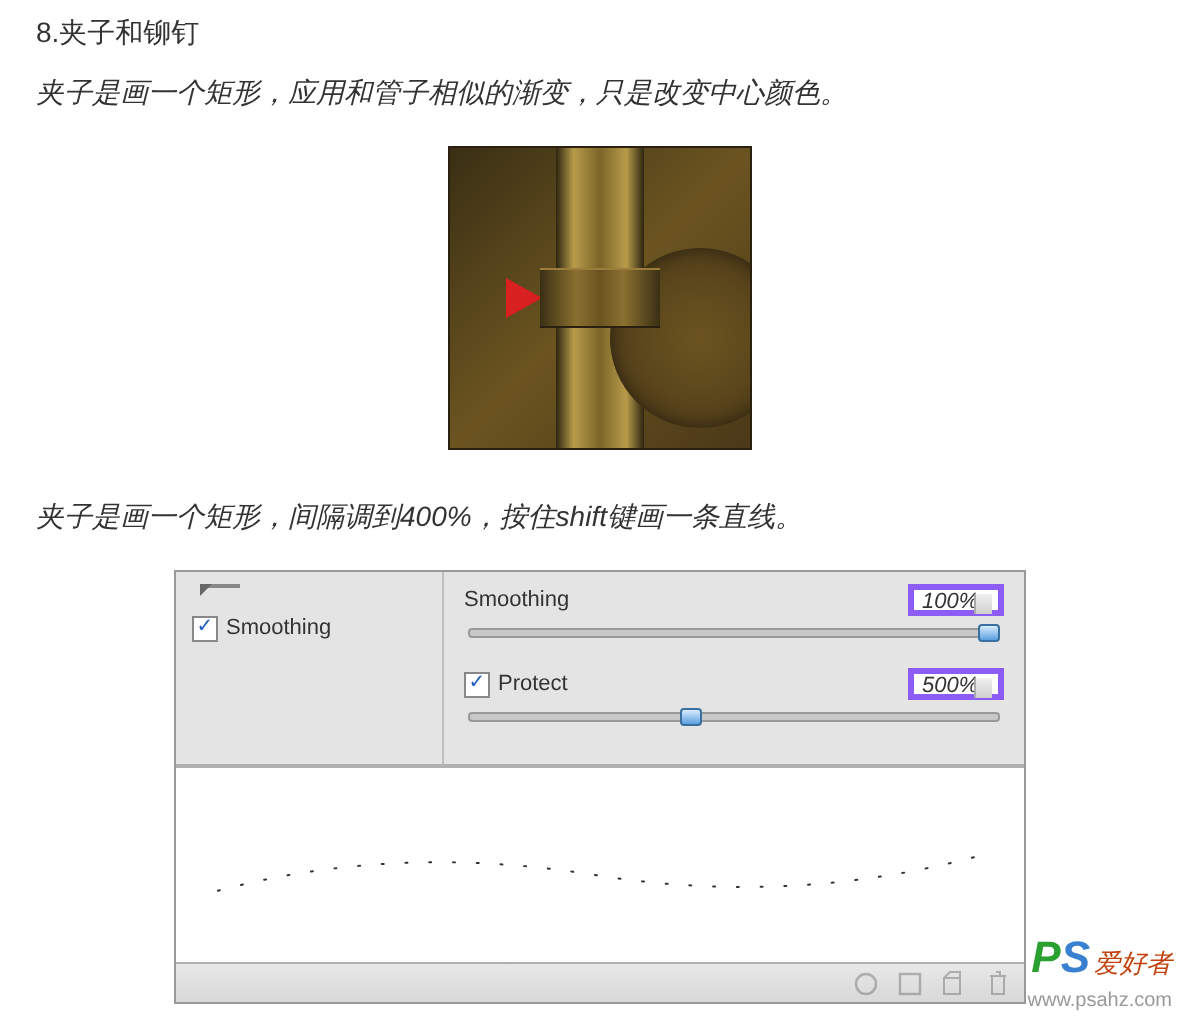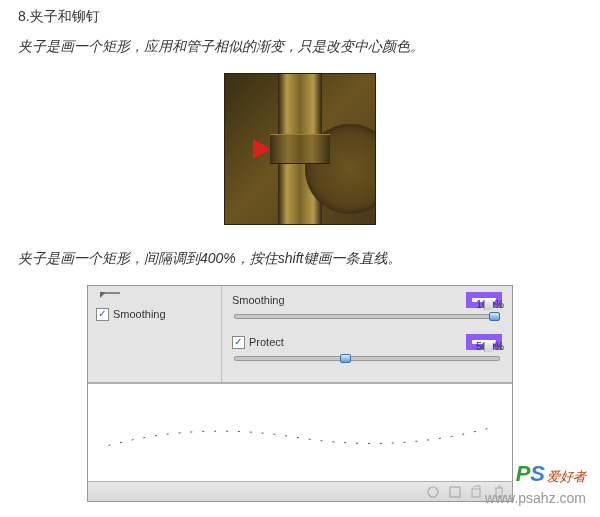--- a/index.html
+++ b/index.html
@@ -104,27 +104,28 @@
       line-height: 1;
     }
     .slider-row {
       display: flex;
       align-items: center;
       margin-bottom: 2px;
     }
     .slider-label { flex: 0 0 auto; }
     .slider-input {
       margin-left: auto;
-      width: 36px; height: 16px;
+      width: 48px; height: 16px;
       background: #fff;
-      border: 6px solid #8b5cf6;
+      border: 3px solid #8b5cf6;
       text-align: right;
       padding: 0 14px 0 4px;
       font-size: 11px;
       position: relative;
+      font-style: italic;
     }
     .slider-input::after {
       content: "";
       position: absolute;
       right: 3px; top: 2px;
       width: 8px; height: 10px;
       background: linear-gradient(#f0f0f0, #d0d0d0);
       border-left: 1px solid #aaa;
     }
     .slider-track {
@@ -181,21 +182,21 @@
     .wm-logo {
       font-size: 22px;
       font-weight: bold;
       font-style: italic;
       display: inline-flex;
       align-items: baseline;
     }
     .wm-p { color: #2aa030; }
     .wm-s { color: #3a80d0; }
     .wm-cn { color: #c2410c; font-size: 13px; font-weight: normal; margin-left: 2px; }
-    .wm-url { color: #999; font-size: 14px; }
+    .wm-url { color: #999; font-size: 10px; }
     .tri-icon {
       width: 20px; height: 14px;
       position: relative;
       border-top: 2px solid #888;
       margin-right: auto;
       margin-left: 4px;
     }
     .tri-icon::after {
       content:"";
       position:absolute;

